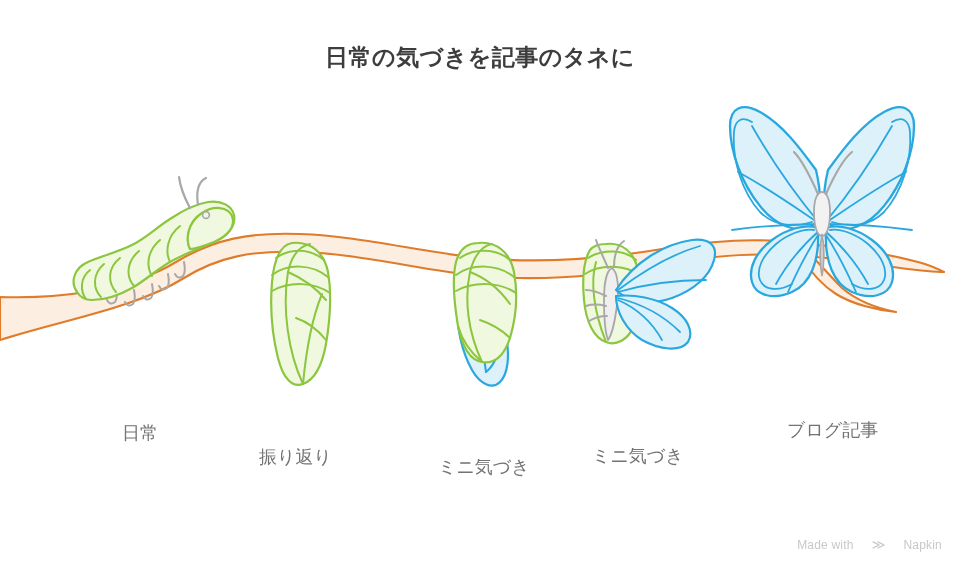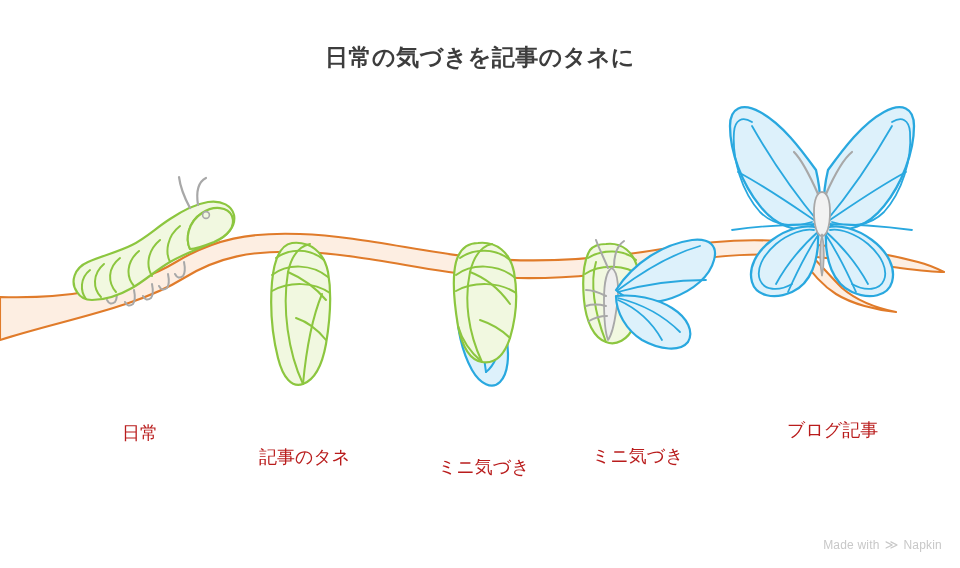--- a/index.html
+++ b/index.html
@@ -29,21 +29,21 @@
     text-align: center;
     font-size: 23px;
     font-weight: bold;
     color: #3d3d3d;
     letter-spacing: 0.5px;
     line-height: 1.2;
   }
   .stage-label {
     position: absolute;
     font-size: 18px;
-    color: #b91c1c;
+    color: #737373;
     white-space: nowrap;
     line-height: 1.2;
   }
   #label-0 { left: 122px; top: 423px; }
   #label-1 { left: 259px; top: 447px; }
   #label-2 { left: 438px; top: 457px; }
   #label-3 { left: 592px; top: 446px; }
   #label-4 { left: 760px; top: 420px; margin-left: 27px; }
 
   #art {
@@ -51,21 +51,21 @@
     left: 0;
     top: 0;
     width: 960px;
     height: 568px;
   }
   #watermark {
     position: absolute;
     right: 18px;
     bottom: 16px;
     display: flex;
-    gap: 5px;
+    gap: 18px;
     font-size: 12px;
     color: #c8c8c8;
     letter-spacing: 0.2px;
   }
   #watermark .wm-mark {
     display: inline-block;
     line-height: 1;
     font-size: 13px;
     color: #c8c8c8;
   }
@@ -301,21 +301,21 @@
       <path d="M822,234 C 825,248 824,266 822,276 C 820,266 819,248 822,234 Z" fill="#cfcfcf" stroke="#a8a8a8" stroke-width="1.6"></path>
 
       <g stroke="#a8a8a8" stroke-width="2.2" fill="none" stroke-linecap="round">
         <path d="M818,194 C 810,176 802,160 794,152"></path>
         <path d="M826,194 C 834,176 842,160 852,152"></path>
       </g>
     </g>
   </svg>
 
   <div class="stage-label" id="label-0">日常</div>
-  <div class="stage-label" id="label-1">記事のタネ</div>
+  <div class="stage-label" id="label-1">振り返り</div>
   <div class="stage-label" id="label-2">ミニ気づき</div>
   <div class="stage-label" id="label-3">ミニ気づき</div>
   <div class="stage-label" id="label-4">ブログ記事</div>
 
   <div id="watermark">
     <span>Made with</span>
     <span class="wm-mark">≫</span>
     <span>Napkin</span>
   </div>
 

